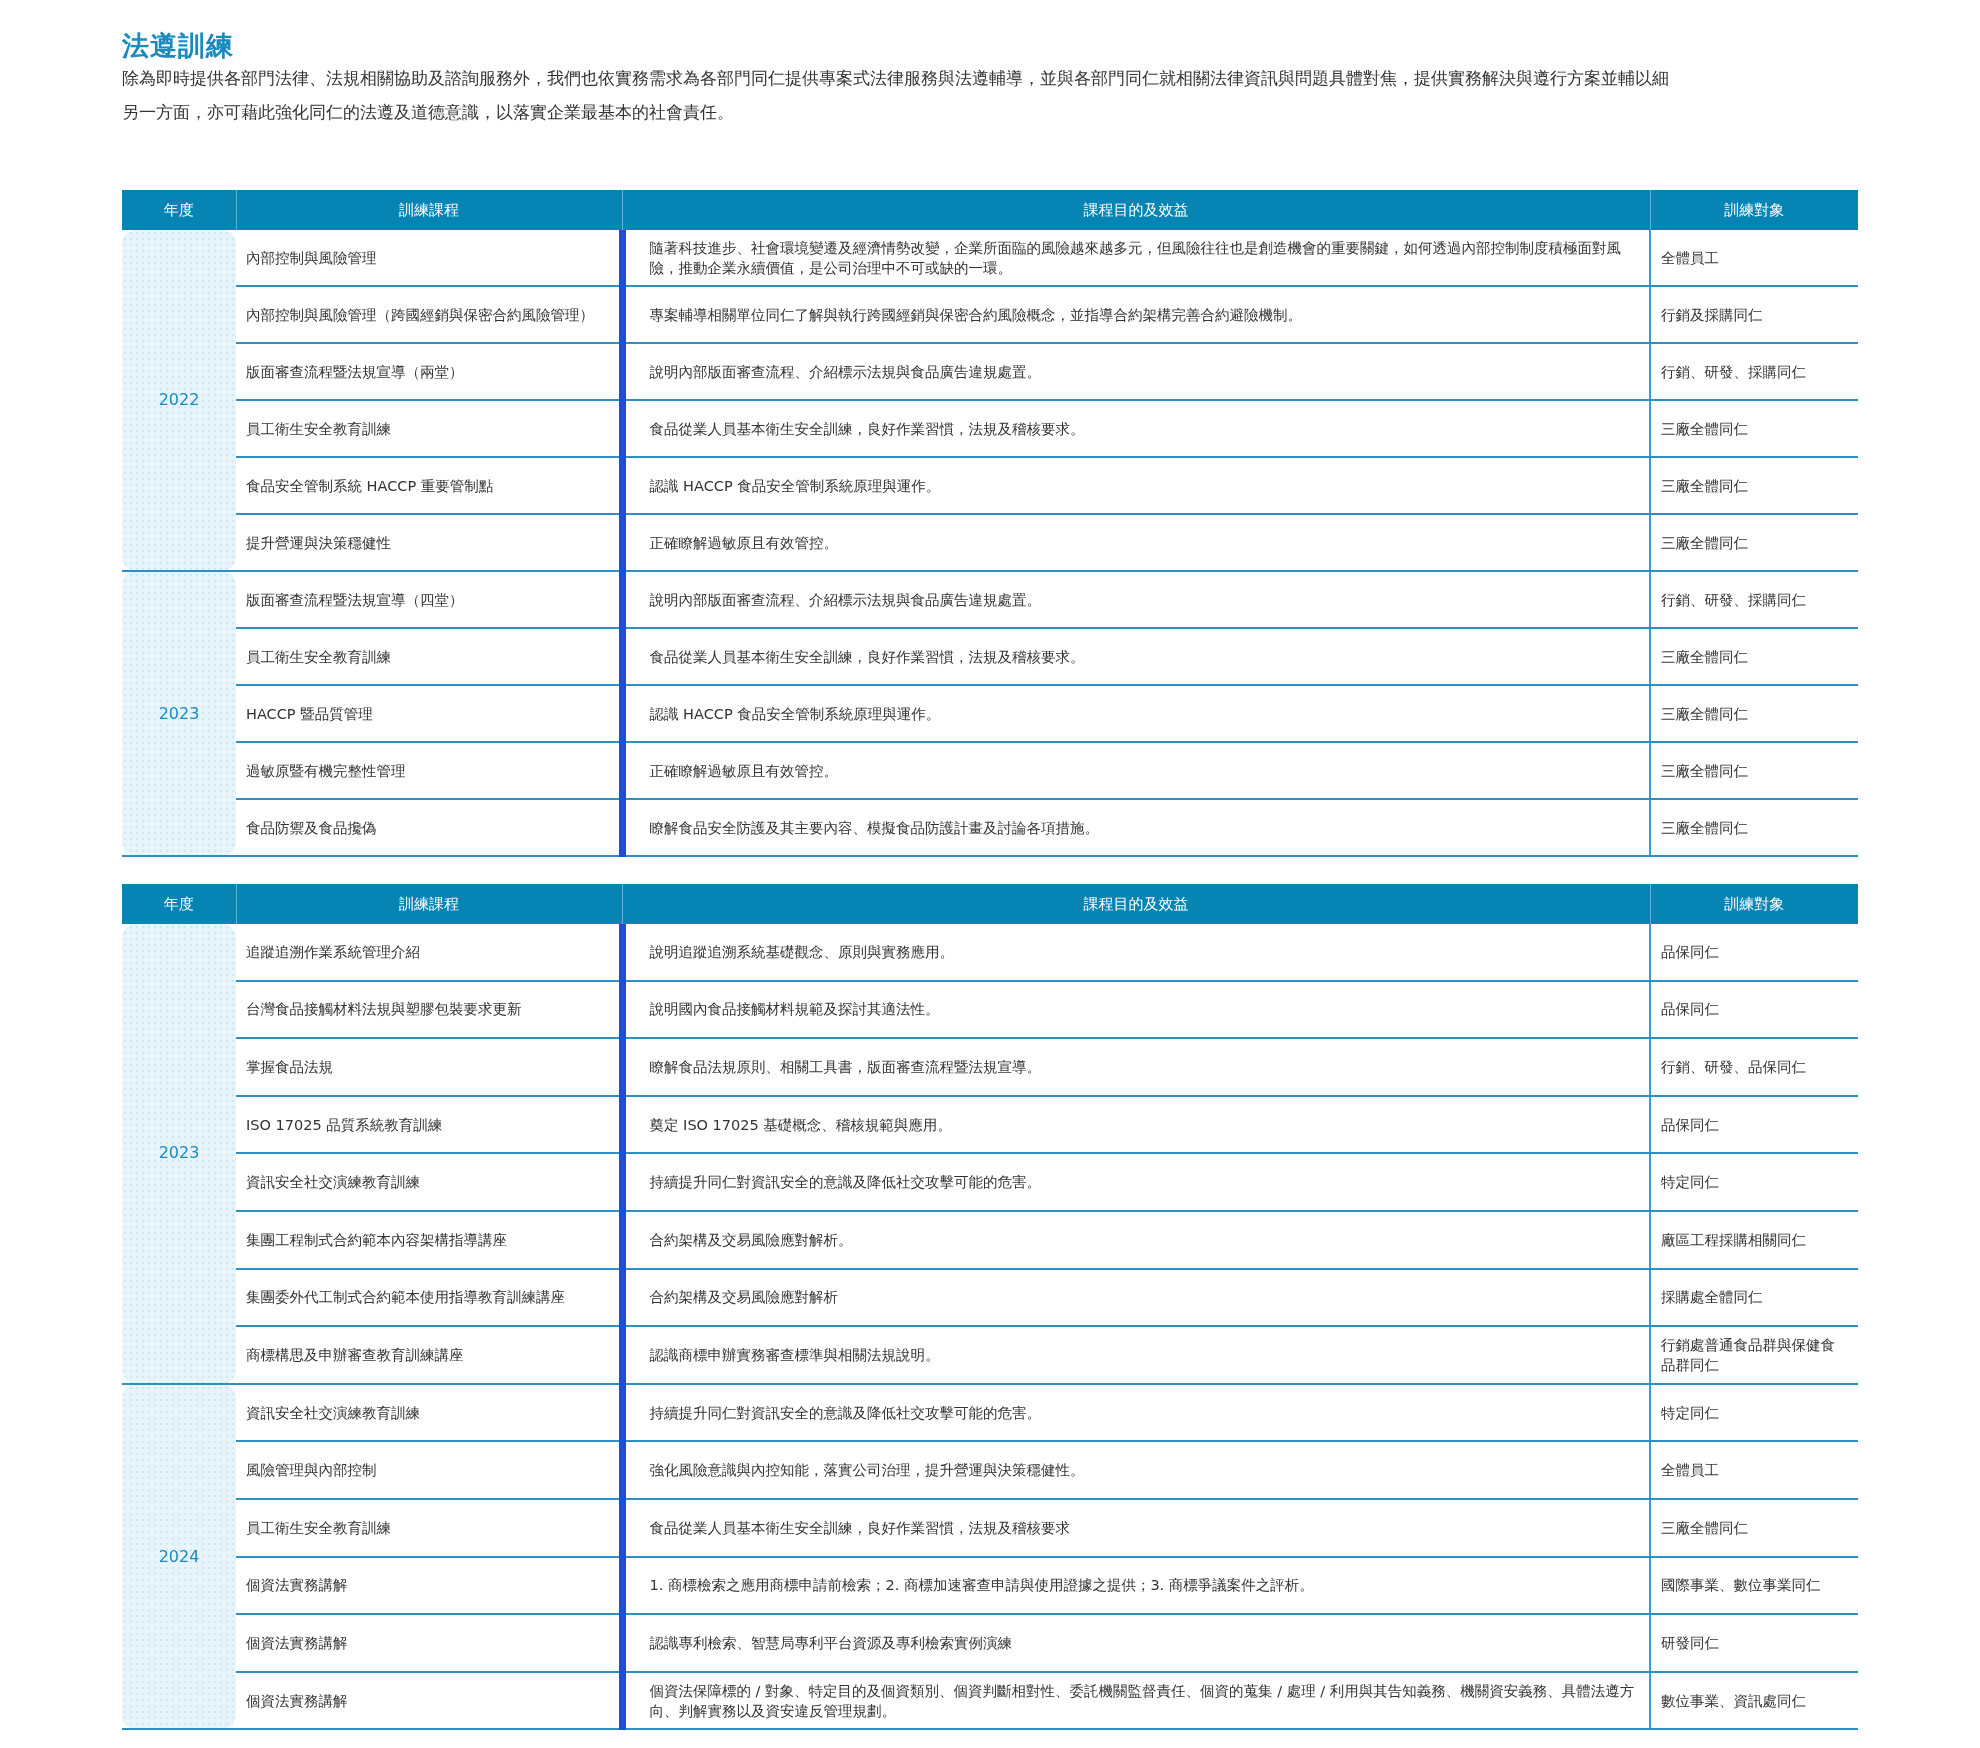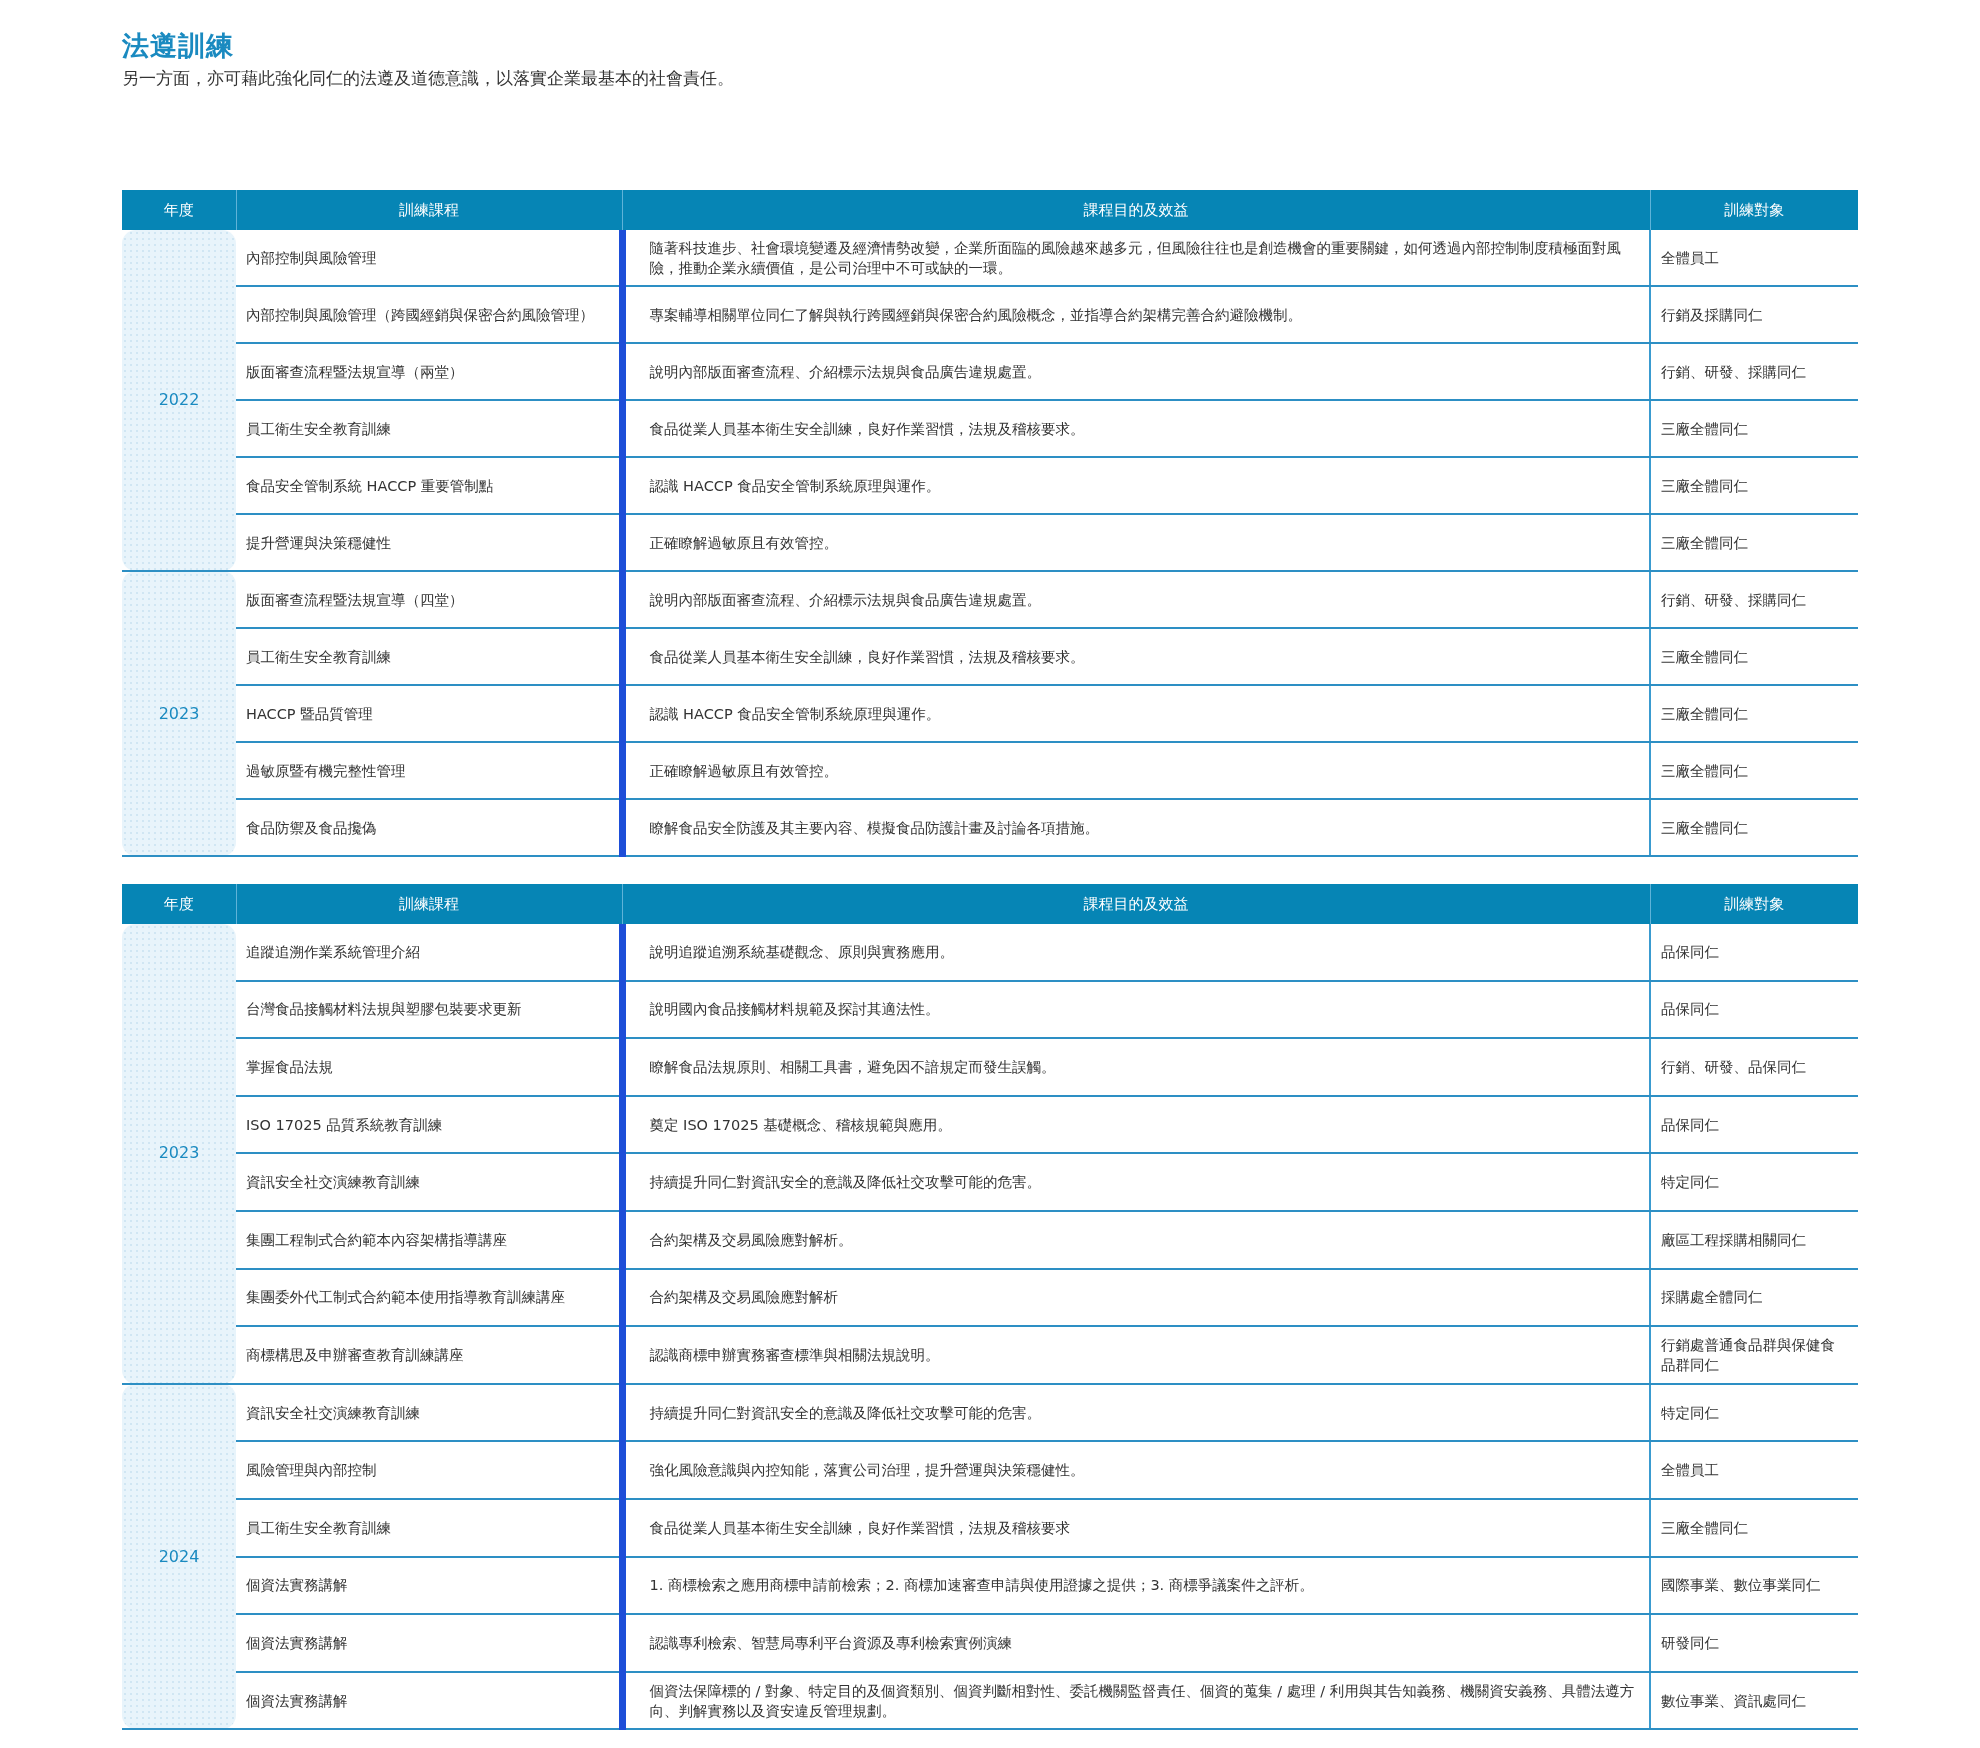--- a/index.html
+++ b/index.html
@@ -51,20 +51,21 @@
   #table1 td:not(.year) { height: 51px; }
   #table2 { top: 884px; }
   #table2 td:not(.year) { height: 51.6px; }
 </style>
 </head>
 <body>
 
 <h1 class="page-title">法遵訓練</h1>
 
 <div class="intro">
+  <p>除為即時提供各部門法律、法規相關協助及諮詢服務外，我們也依實務需求為各部門同仁提供專案式法律服務與法遵輔導，並與各部門同仁就相關法律資訊與問題具體對焦，提供實務解決與遵行方案並輔以細</p>
   <p>另一方面，亦可藉此強化同仁的法遵及道德意識，以落實企業最基本的社會責任。</p>
 </div>
 
 <table class="training" id="table1">
   <colgroup>
       <col class="w-year">
       <col class="w-course">
       <col class="w-desc">
       <col class="w-target">
     </colgroup>
@@ -159,21 +160,21 @@
       <td class="c-desc">說明追蹤追溯系統基礎觀念、原則與實務應用。</td>
       <td>品保同仁</td>
     </tr>
     <tr>
       <td class="c-course">台灣食品接觸材料法規與塑膠包裝要求更新</td>
       <td class="c-desc">說明國內食品接觸材料規範及探討其適法性。</td>
       <td>品保同仁</td>
     </tr>
     <tr>
       <td class="c-course">掌握食品法規</td>
-      <td class="c-desc">瞭解食品法規原則、相關工具書，避免因不諳規定而發生誤觸。</td>
+      <td class="c-desc">瞭解食品法規原則、相關工具書，版面審查流程暨法規宣導。</td>
       <td>行銷、研發、品保同仁</td>
     </tr>
     <tr>
       <td class="c-course">ISO 17025 品質系統教育訓練</td>
       <td class="c-desc">奠定 ISO 17025 基礎概念、稽核規範與應用。</td>
       <td>品保同仁</td>
     </tr>
     <tr>
       <td class="c-course">資訊安全社交演練教育訓練</td>
       <td class="c-desc">持續提升同仁對資訊安全的意識及降低社交攻擊可能的危害。</td>

